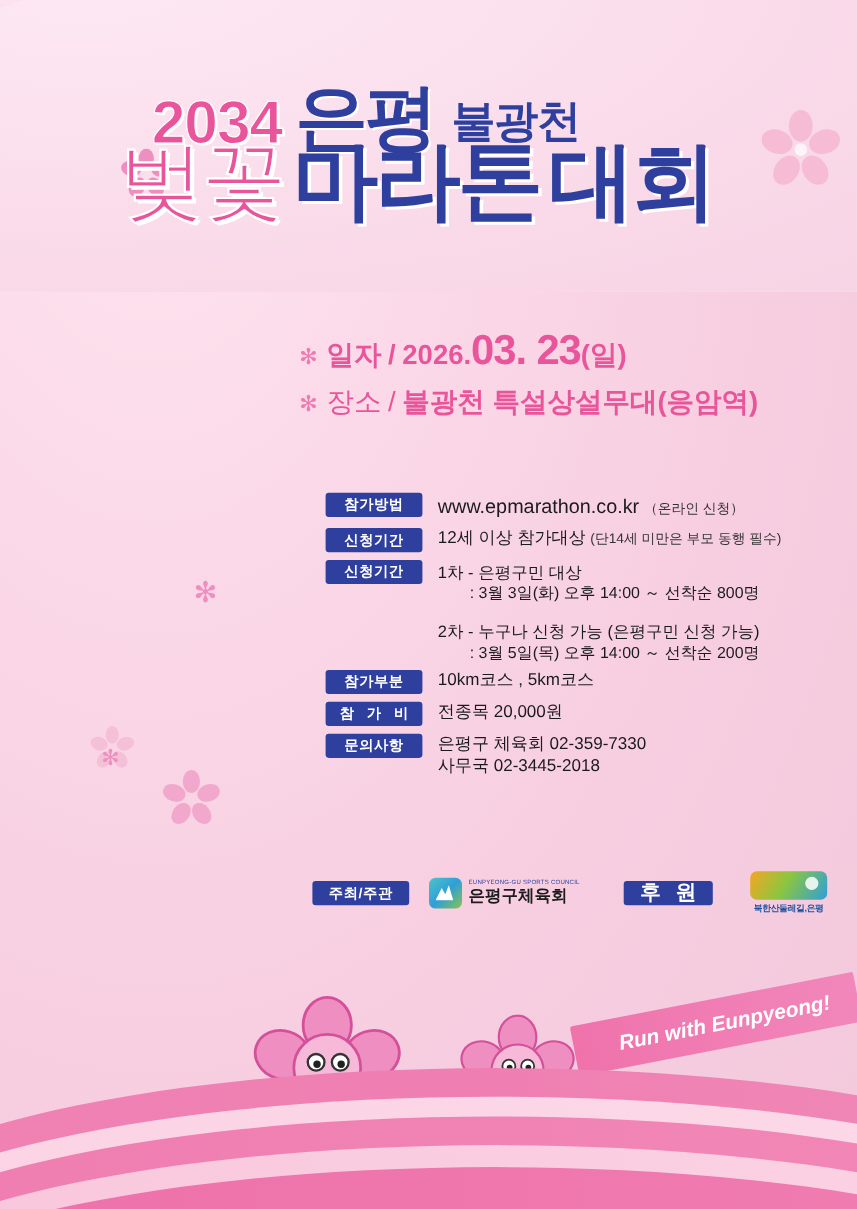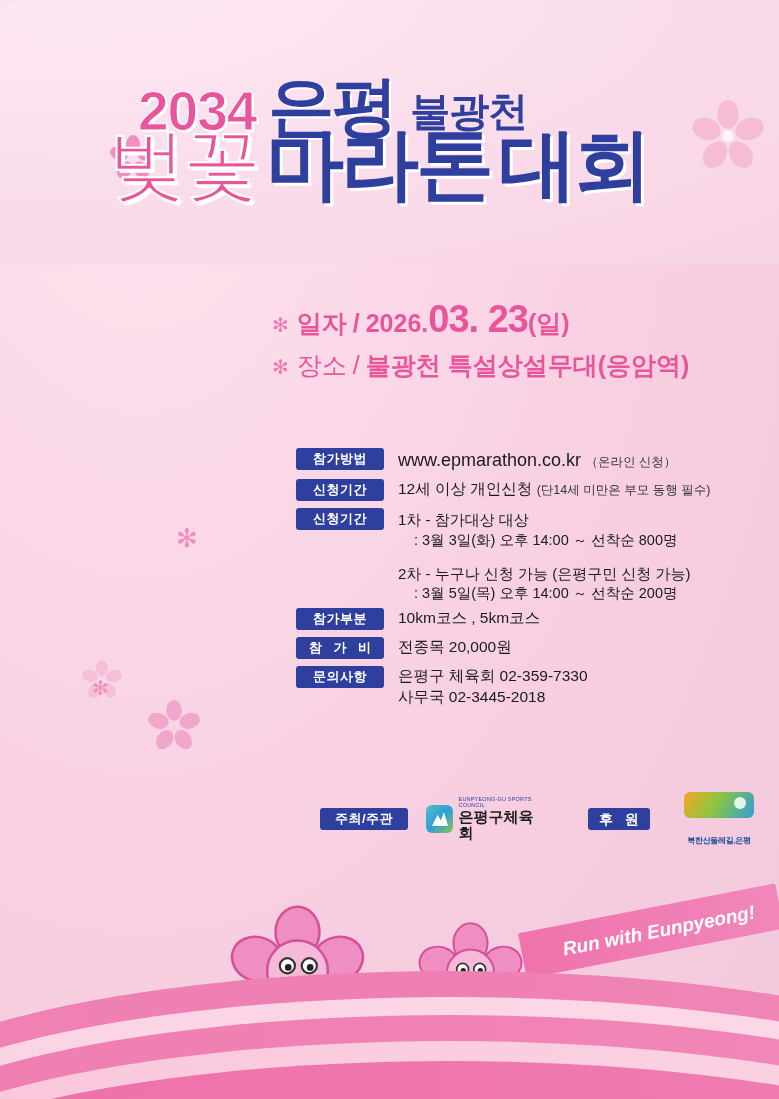--- a/index.html
+++ b/index.html
@@ -96,21 +96,21 @@
   .tag{
     width:88px;min-width:88px;height:22px;line-height:22px;
     background:#2e3f9e;color:#ffffff;font-size:13px;font-weight:bold;
     text-align:center;border-radius:3px;letter-spacing:0.5px;
     margin-right:14px;
   }
   .tag.spaced{letter-spacing:4px;text-indent:4px;}
   .val{font-size:15.5px;color:#1b1b1b;line-height:1.35;}
   .val .sub{font-size:12.5px;color:#333;}
   .val .link{font-size:18px;color:#1b1b1b;}
-  .pinkline{color:#e8559b;font-size:15px;}
+  .pinkline{color:#e8559b;font-size:15px;text-align:right;}
   .blk{color:#1b1b1b;}
   .stage{margin-top:2px;}
   .stage .l1{font-size:15px;color:#1b1b1b;}
   .stage .l2{font-size:14.5px;color:#1b1b1b;margin-left:16px;}
   .nowrap{white-space:nowrap;}
   .gap-lg{margin-bottom:4px;}
 
   
   .sponsors{position:absolute;left:284px;top:792px;width:470px;display:flex;align-items:center;}
   .logo1{display:flex;align-items:center;margin-left:18px;}
@@ -120,34 +120,34 @@
     position:relative;margin-right:6px;
   }
   .logo-mark:after{
     content:"";position:absolute;left:6px;top:7px;width:16px;height:14px;
     background:#ffffff;clip-path:polygon(0% 100%,35% 20%,55% 60%,75% 0%,100% 100%);
   }
   .logo-txt{line-height:1.05;}
   .logo-txt .en{font-size:5.5px;color:#2e3f9e;letter-spacing:0.2px;display:block;}
   .logo-txt .ko{font-size:15px;color:#1b1b1b;font-weight:bold;display:block;}
   .tag-sponsor{
-    width:70px;height:22px;line-height:22px;background:#2e3f9e;color:#fff;font-size:14px;
+    width:81px;height:22px;line-height:22px;background:#2e3f9e;color:#fff;font-size:19px;
     font-weight:bold;text-align:center;border-radius:3px;margin-left:40px;letter-spacing:4px;text-indent:4px;
   }
   .logo2{margin-left:34px;text-align:center;}
   .logo2 .hill{
     width:70px;height:26px;border-radius:6px;
     background:linear-gradient(120deg,#f5a623 0%,#8cc63f 45%,#2f9fd8 100%);
     position:relative;
   }
   .logo2 .hill:after{
     content:"";position:absolute;right:8px;top:5px;width:12px;height:12px;border-radius:50%;
     background:#fff;opacity:.85;
   }
-  .logo2 .cap{font-size:8px;color:#1b4f9c;font-weight:bold;margin-top:17px;letter-spacing:-0.3px;}
+  .logo2 .cap{font-size:8px;color:#1b4f9c;font-weight:bold;margin-top:2px;letter-spacing:-0.3px;}
 
   
   .ribbon{
     position:absolute;left:520px;top:908px;width:262px;height:46px;
     background:linear-gradient(90deg,#ef72ab 0%,#f187bb 100%);
     transform:rotate(-11deg);
     border-radius:2px;
   }
   .ribbon-text{
     position:absolute;left:534px;top:914px;width:250px;height:34px;
@@ -258,30 +258,30 @@
       <div class="tag">참가방법</div>
       <div class="val nowrap">
         <span class="link">www.epmarathon.co.kr</span>
         <span class="sub">（온라인 신청）</span>
       </div>
     </div>
 
     <div class="irow">
       <div class="tag">신청기간</div>
       <div class="val nowrap">
-        <span>12세 이상 개인신청</span>
+        <span>12세 이상 참가대상</span>
         <span class="sub">(단14세 미만은 부모 동행 필수)</span>
       </div>
     </div>
 
     <div class="irow gap-lg">
       <div class="tag">신청기간</div>
       <div class="val">
         <div class="stage">
-          <div class="l1 blk">1차 - 참가대상 대상</div>
+          <div class="l1 blk">1차 - 은평구민 대상</div>
           <div class="l2 pinkline">: 3월 3일(화) 오후 14:00 ～ 선착순 800명</div>
         </div>
         <div class="stage" style="margin-top:14px;">
           <div class="l1 blk">2차 - 누구나 신청 가능 (은평구민 신청 가능)</div>
           <div class="l2 pinkline">: 3월 5일(목) 오후 14:00 ～ 선착순 200명</div>
         </div>
       </div>
     </div>
 
     <div class="irow">
@@ -299,21 +299,21 @@
       <div class="tag">문의사항</div>
       <div class="val">
         <div>은평구 체육회  02-359-7330</div>
         <div>사무국   02-3445-2018</div>
       </div>
     </div>
 
   </div>
 
   <div class="sponsors">
-    <div class="tag" style="margin-right:0;margin-left:36px;">주최/주관</div>
+    <div class="tag" style="margin-right:0;">주최/주관</div>
     <div class="logo1">
       <div class="logo-mark"></div>
       <div class="logo-txt">
         <span class="en">EUNPYEONG-GU SPORTS COUNCIL</span>
         <span class="ko">은평구체육회</span>
       </div>
     </div>
     <div class="tag-sponsor">후 원</div>
     <div class="logo2">
       <div class="hill"></div>

